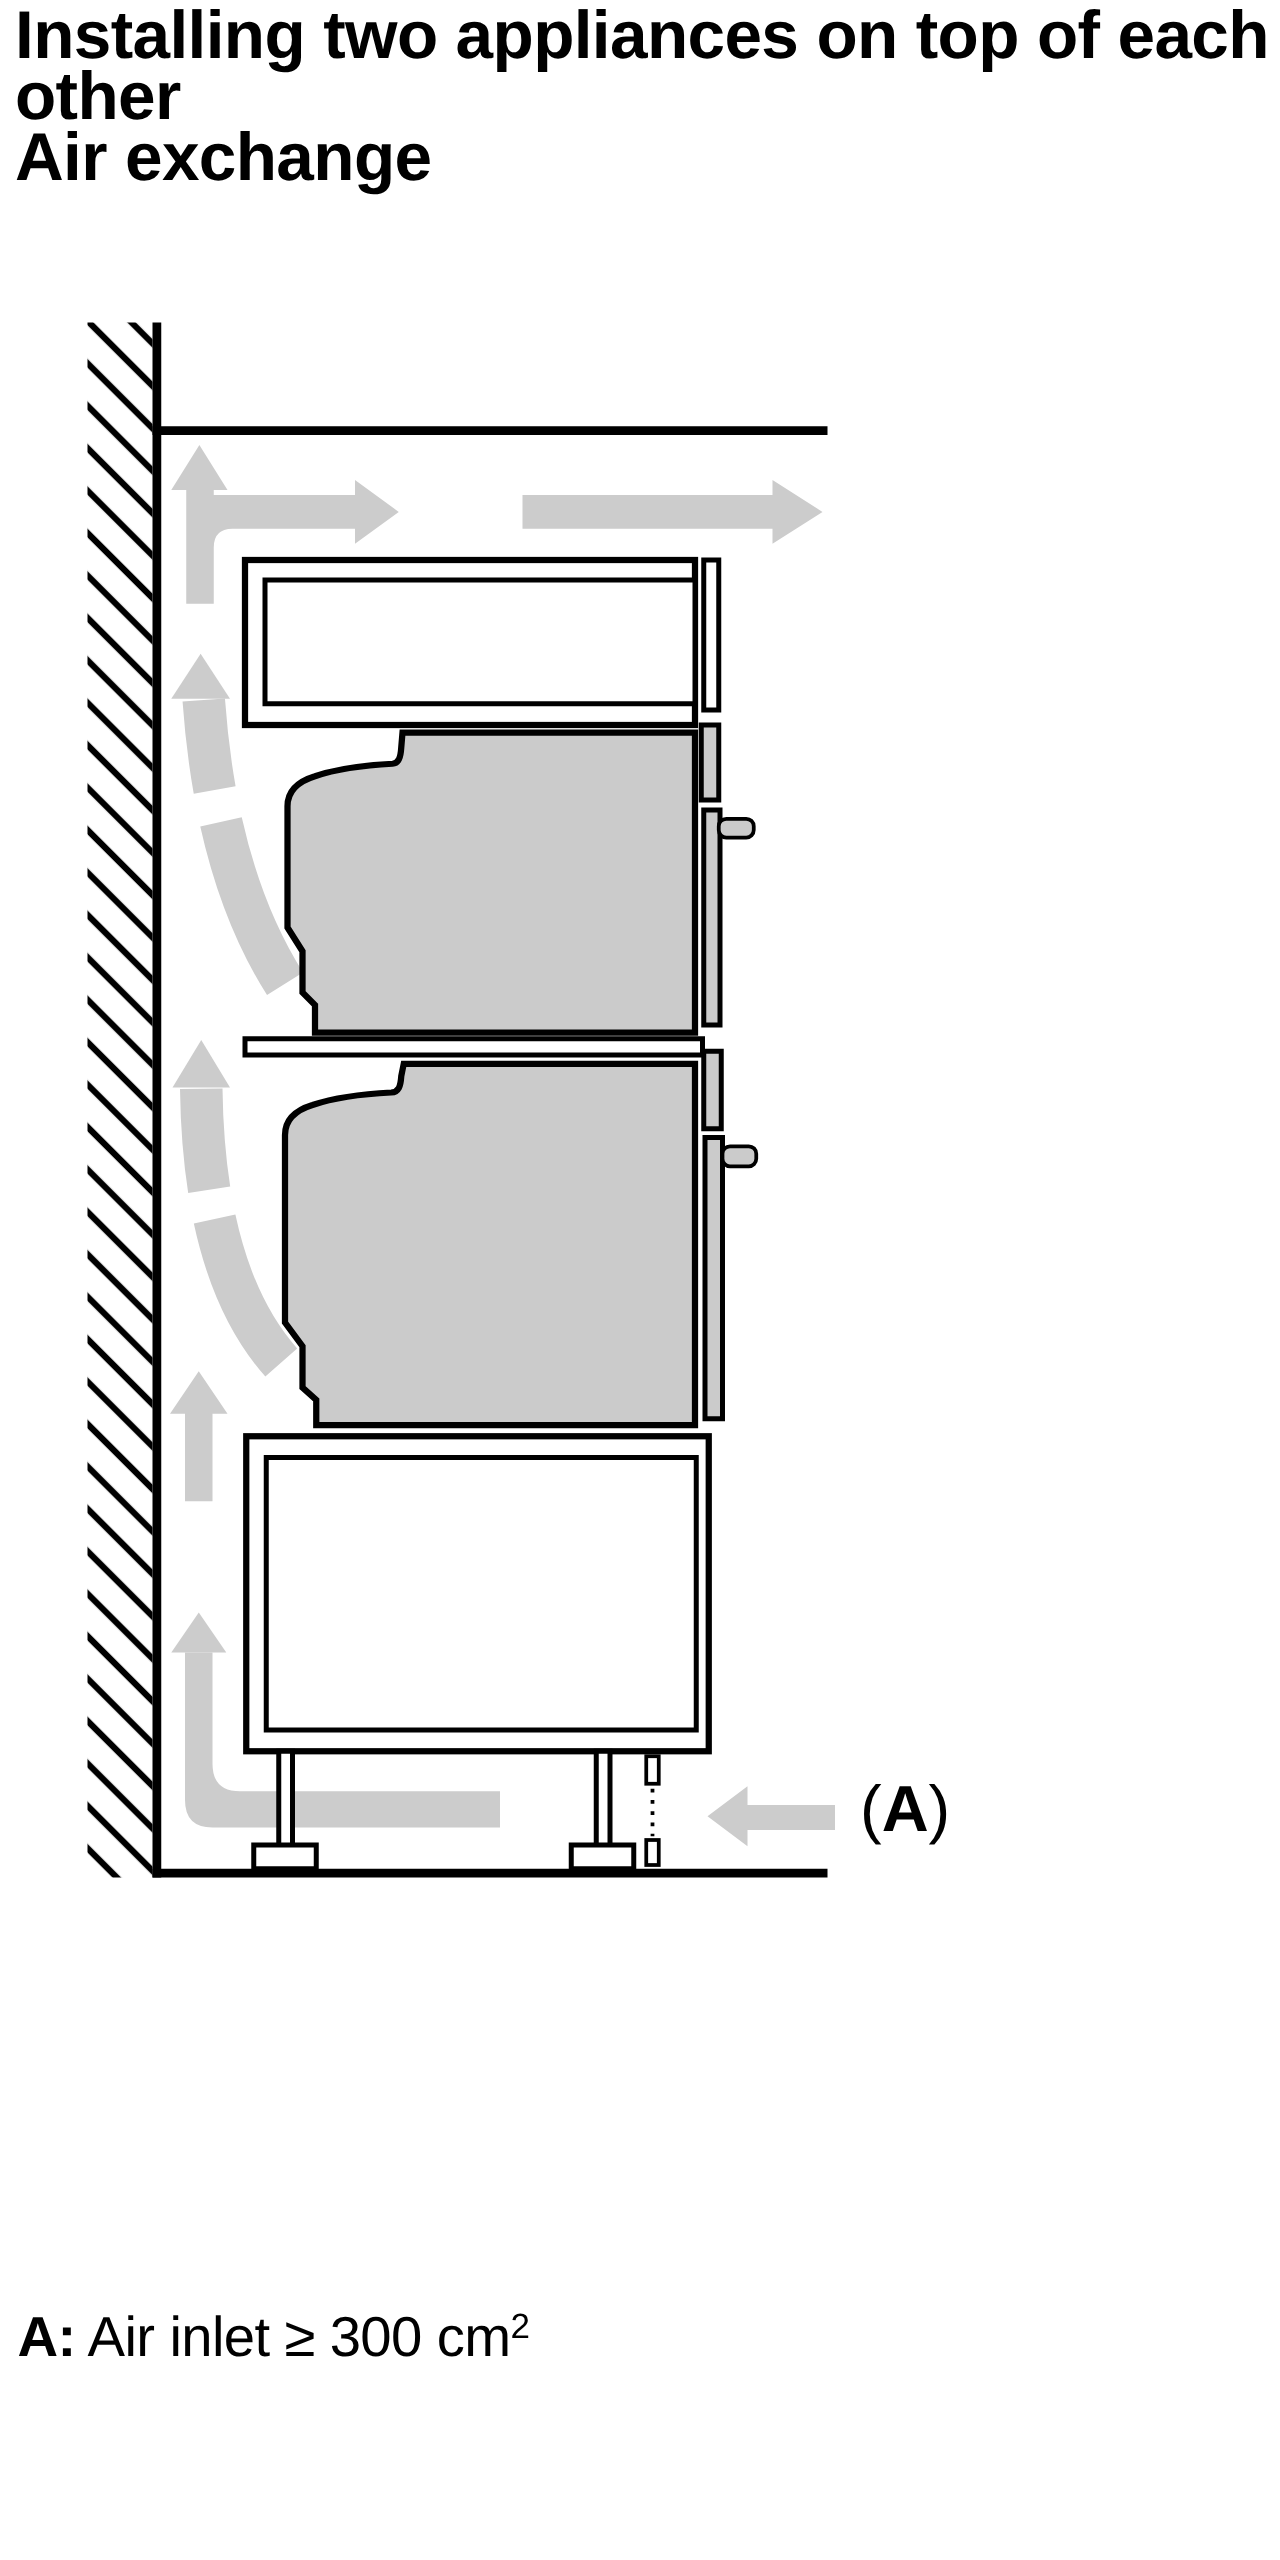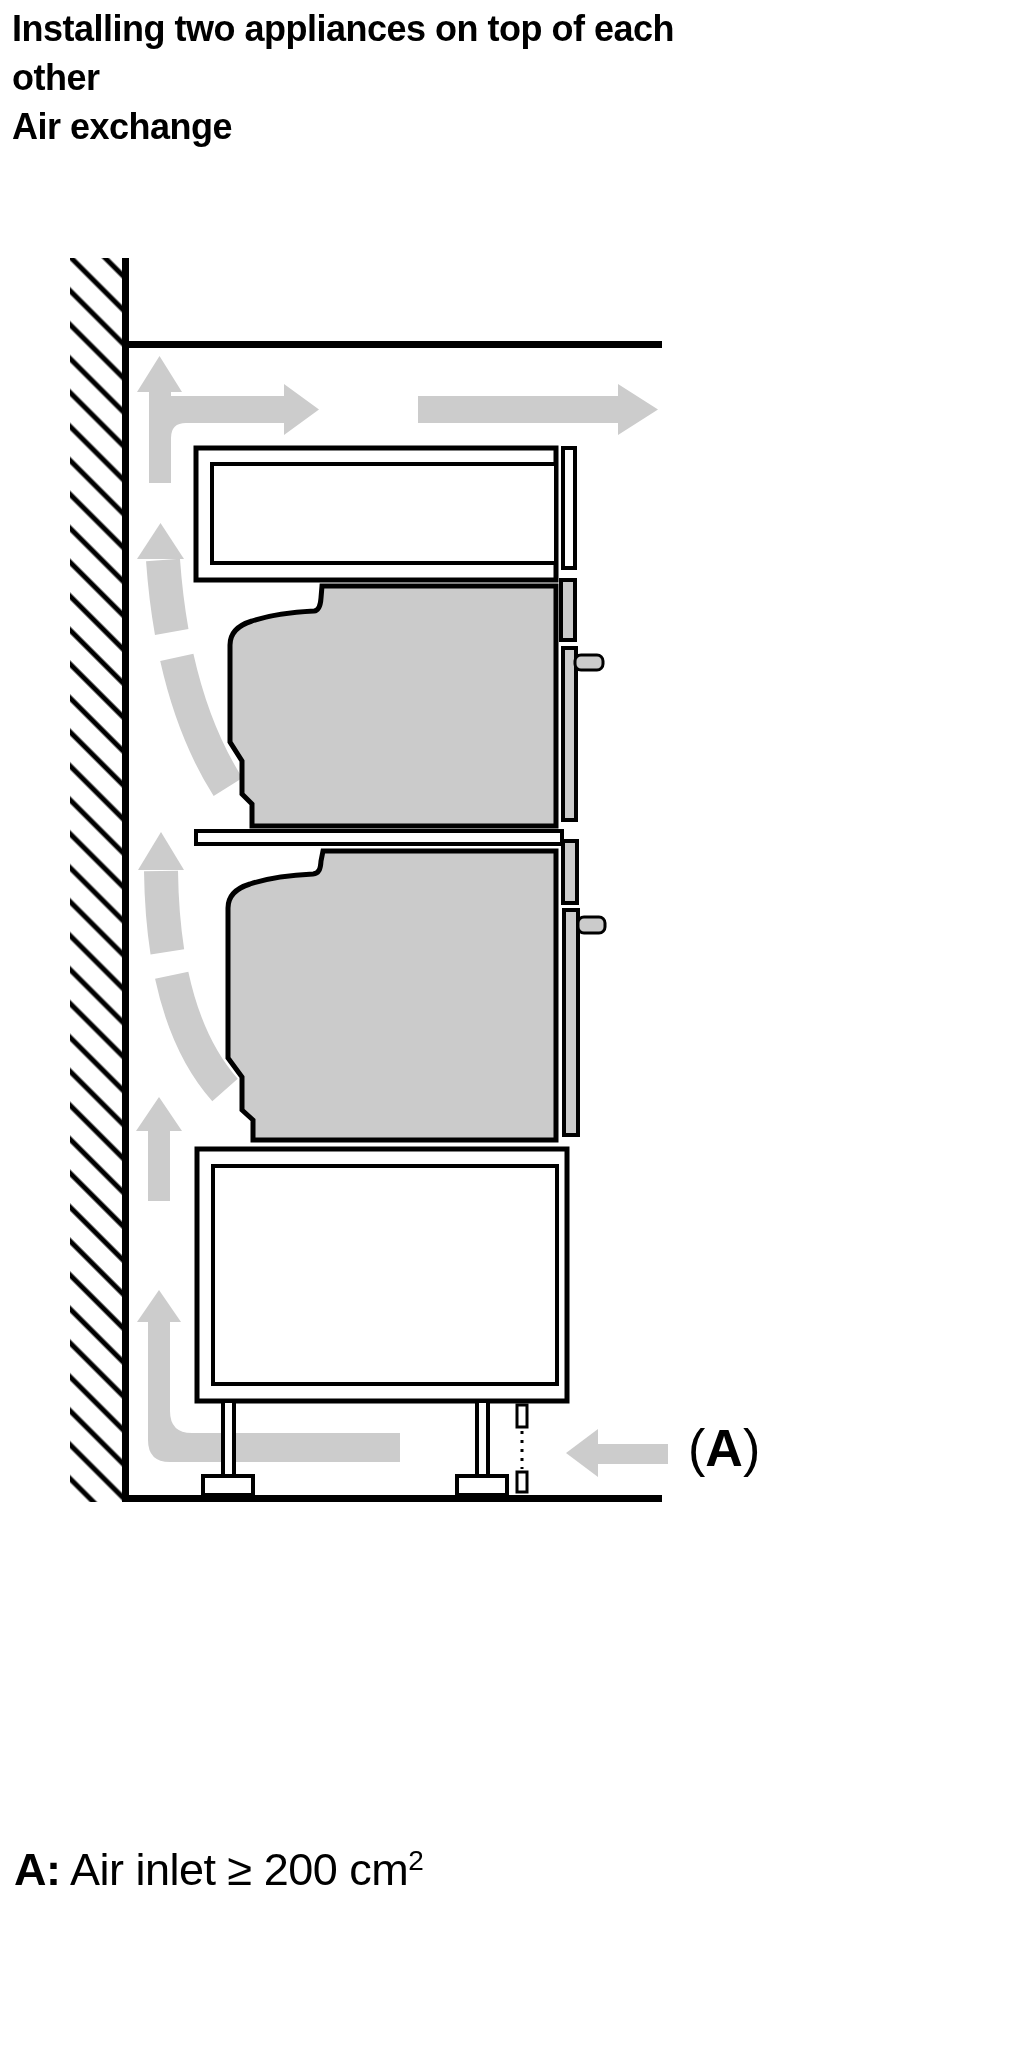--- a/index.html
+++ b/index.html
@@ -2,21 +2,21 @@
 <html><head>
 <meta charset="utf-8">
 <style>
   html,body{margin:0;padding:0;background:#ffffff;}
   .screen{
     position:relative;width:1024px;height:2048px;background:#ffffff;
     overflow:hidden;font-family:"Liberation Sans", sans-serif;color:#000;
   }
   .title{
     position:absolute;left:12px;top:4px;margin:0;
-    font-size:36px;font-weight:bold;line-height:49px;letter-spacing:-0.5px;
+    font-size:54px;font-weight:bold;line-height:49px;letter-spacing:-0.5px;
     white-space:pre-line;
   }
   .diagram{position:absolute;left:0;top:0;}
   .label-a{
     position:absolute;left:688px;top:1420px;
     font-size:52px;line-height:56px;letter-spacing:0;
   }
   .label-a .strong{font-weight:bold;}
   .caption{
     position:absolute;left:14px;top:1836px;margin:0;
@@ -97,16 +97,16 @@
     <rect x="517" y="1405" width="10" height="22" class="ln s3 white"></rect>
     <line x1="522" y1="1431" x2="522" y2="1469" class="ln s3" stroke-dasharray="3 6"></line>
     <rect x="517" y="1472" width="10" height="20" class="ln s3 white"></rect>
   </svg>
 
   <div class="label-a">
     <span>(</span><span class="strong">A</span><span>)</span>
   </div>
 
   <p class="caption">
-    <b>A:</b><span> Air inlet ≥ 200 cm</span><span class="sup">2</span>
+    <b>A:</b><span> Air inlet ≥ 300 cm</span><span class="sup">2</span>
   </p>
 
 </div>
 
 </body></html>

